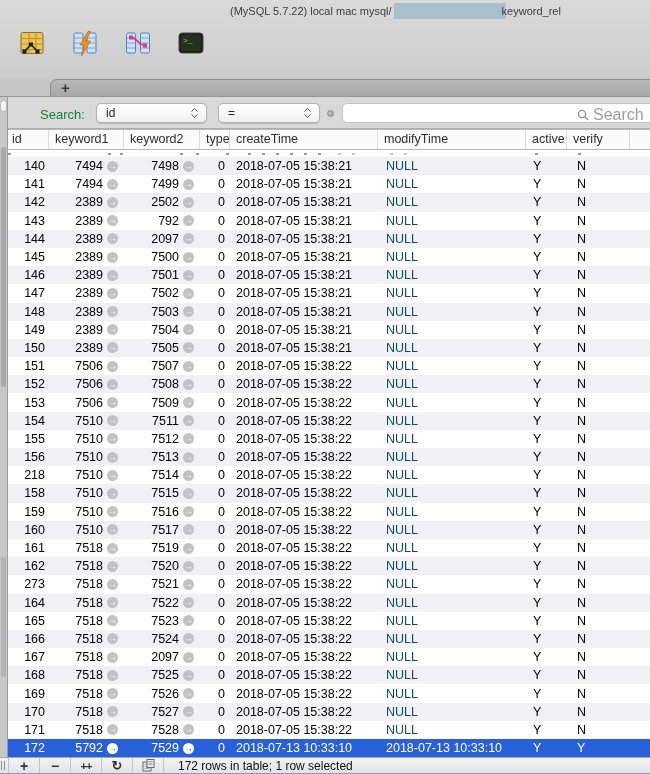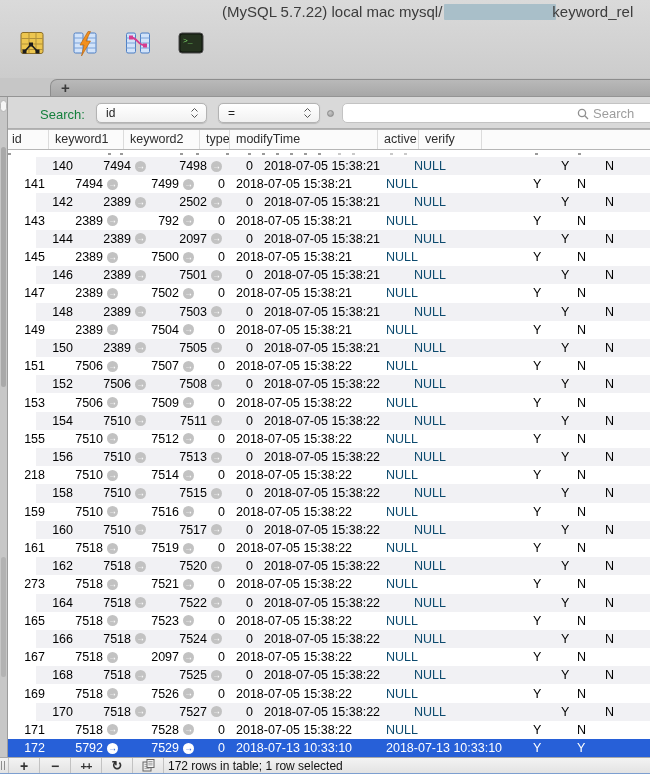--- a/index.html
+++ b/index.html
@@ -2,21 +2,21 @@
 <html><head>
 <meta charset="utf-8">
 <style>
   html,body{margin:0;padding:0;}
   body{width:650px;height:774px;font-family:"Liberation Sans",sans-serif;-webkit-font-smoothing:antialiased;}
   .window{position:relative;width:650px;height:774px;background:#fff;overflow:hidden;}
 
   
   .chrome{position:absolute;top:0;left:0;right:0;height:78px;background:linear-gradient(180deg,#dadada 0%,#d2d2d2 60%,#cccccc 100%);}
   .titlebar{position:absolute;top:0;left:0;right:0;height:22px;}
-  .title{position:absolute;top:3px;left:222px;font-size:15px;color:#3c3c3c;white-space:nowrap;display:flex;align-items:center;}
+  .title{position:absolute;top:3px;left:230px;font-size:11px;color:#3c3c3c;white-space:nowrap;display:flex;align-items:center;}
   .redact{display:inline-block;width:112px;height:16px;background:#a9bfc9;border-radius:1px;margin:0 0 0 2px;}
   .title .suffix{margin-left:-4px;}
 
   
   .toolbar{position:absolute;top:22px;left:10px;height:56px;display:flex;align-items:flex-start;gap:9px;}
   .titem{display:flex;flex-direction:column;align-items:center;padding-top:2px;}
   .ticon-wrap{width:42px;height:40px;display:flex;align-items:center;justify-content:center;border-radius:7px;}
   .titem.active .ticon-wrap{background:#bcbcbc;}
   .tlabel{font-size:11px;color:#2e2e2e;margin-top:13px;white-space:nowrap;}
 
@@ -29,21 +29,21 @@
   .filterbar{position:absolute;top:97px;left:0;right:0;height:32px;background:#d9d9d9;border-bottom:1px solid #aeaeae;box-sizing:border-box;}
   .flabel{position:absolute;left:40px;top:10px;font-size:13px;color:#15803d;}
   .popup{position:absolute;top:6px;height:20px;border:1px solid #b3b3b3;border-radius:5px;background:linear-gradient(180deg,#ffffff,#f1f1f1);box-sizing:border-box;display:flex;align-items:center;box-shadow:0 0.5px 1px rgba(0,0,0,.15);}
   .popup .pval{font-size:12px;color:#222;padding-left:9px;flex:1;}
   .chevrons{width:15px;display:flex;flex-direction:column;align-items:center;gap:2px;padding-right:4px;}
   .chevrons svg{display:block;}
   .popup1{left:96px;width:111px;}
   .popup2{left:218px;width:102px;}
   .dotbtn{position:absolute;left:327px;top:13px;width:7px;height:7px;border-radius:50%;background:radial-gradient(circle at 35% 30%,#c9c9c9,#979797);border:1px solid #8a8a8a;box-sizing:border-box;}
   .searchfield{position:absolute;left:342px;right:-8px;top:6px;height:20px;background:#fff;border:1px solid #c3c3c3;border-radius:5px;box-sizing:border-box;}
-  .search-ph{position:absolute;left:234px;top:2px;display:flex;align-items:center;gap:4px;color:#9d9d9d;font-size:13px;}
+  .search-ph{position:absolute;left:234px;top:2px;display:flex;align-items:center;gap:4px;color:#9d9d9d;font-size:16px;}
 
   
   .leftstrip{position:absolute;top:97px;left:0;width:8px;height:660px;background:#c7c7c7;border-right:1px solid #9c9c9c;box-sizing:border-box;}
   .strip-cap{position:absolute;top:3px;left:0px;width:7px;height:12px;background:#f5f5f5;border:1px solid #b5b5b5;border-radius:4px;box-sizing:border-box;}
   .strip-thumb{position:absolute;left:1px;width:5px;border-radius:3px;background:#a9a9a9;}
   .strip-thumb.t1{top:50px;height:240px;}
   .strip-thumb.t2{top:460px;height:120px;background:#b3b3b3;}
 
   
   .gridheader{position:absolute;top:129px;left:8px;right:0;height:21px;background:#fbfbfb;border-top:1px solid #b6b6b6;border-bottom:1px solid #b6b6b6;box-sizing:border-box;display:flex;font-size:12.5px;color:#2d2d2d;}
@@ -56,21 +56,21 @@
   .w-fill{flex:1;border-right:none;}
 
   
   .gridbody{position:absolute;top:150px;left:8px;right:0;height:607px;background:#fff;overflow:hidden;}
   .sliver{height:7px;position:relative;background:#fff;overflow:hidden;}
   .sliver-marks{position:absolute;top:3px;left:0;width:3px;height:2px;background:#9a9a9a;
     box-shadow:100px 0 #9a9a9a,112px 0 #9a9a9a,172px 0 #9a9a9a,188px 0 #9a9a9a,218px 0 #9a9a9a,
     240px 0 #9a9a9a,254px 0 #9a9a9a,268px 0 #9a9a9a,282px 0 #9a9a9a,296px 0 #9a9a9a,310px 0 #9a9a9a,
     330px 0 #c9c9c9,344px 0 #c9c9c9,382px 0 #c9c9c9,396px 0 #c9c9c9,527px 0 #9a9a9a,570px 0 #9a9a9a;}
   .trow{display:flex;height:18.2px;align-items:center;font-size:12.5px;color:#000;}
-  .trow.alt{background:#f1f1f4;margin-left:28px;}
+  .trow.alt{background:#f1f1f4;}
   .trow.sel{background:#2760d8;color:#fff;}
   .c{box-sizing:border-box;flex:none;white-space:nowrap;overflow:hidden;}
   .c-id{text-align:right;padding-right:4px;}
   .c-kw{display:flex;align-items:center;justify-content:flex-end;gap:4px;padding-right:6px;}
   .c-type{text-align:right;padding-right:5px;}
   .c-ct{padding-left:6px;}
   .c-mt{padding-left:8px;}
   .c-act{padding-left:7px;}
   .c-ver{padding-left:10px;}
   .nullv{color:#0c4a6e;}
@@ -80,21 +80,21 @@
   
   .statusbar{position:absolute;top:757px;left:0;right:0;height:17px;background:linear-gradient(180deg,#f3f3f3,#e3e3e3);border-top:1px solid #a9a9a9;border-bottom:1px solid #7d9fd0;box-sizing:border-box;display:flex;align-items:stretch;font-size:12px;color:#111;}
   .grip{width:8px;border-right:1px solid #c2c2c2;position:relative;}
   .grip:before,.grip:after{content:"";position:absolute;top:3px;bottom:3px;width:1px;background:#8f8f8f;}
   .grip:before{left:1px;} .grip:after{left:4px;}
   .sbtn{width:30px;border-right:1px solid #c2c2c2;display:flex;align-items:center;justify-content:center;color:#333;}
   .sbtn.plus{font-size:14px;font-weight:bold;}
   .sbtn.minus{font-size:14px;font-weight:bold;}
   .sbtn.dup{font-size:11px;font-weight:bold;letter-spacing:-1px;}
   .sbtn.refresh{font-size:13px;font-weight:bold;}
-  .statustext{margin-left:4px;align-self:center;}
+  .statustext{margin-left:14px;align-self:center;}
 </style>
 </head>
 <body>
 
 <div class="window">
 
   <div class="chrome">
     <div class="titlebar">
       <div class="title">
         <span>(MySQL 5.7.22) local mac mysql/</span>
@@ -209,20 +209,21 @@
     <span class="strip-cap"></span>
     <span class="strip-thumb t1"></span>
     <span class="strip-thumb t2"></span>
   </div>
 
   <div class="gridheader">
     <span class="hc h-id w-id">id</span>
     <span class="hc w-k1">keyword1</span>
     <span class="hc w-k2">keyword2</span>
     <span class="hc w-type">type</span>
+    <span class="hc w-ct">createTime</span>
     <span class="hc w-mt">modifyTime</span>
     <span class="hc w-act">active</span>
     <span class="hc w-ver">verify</span>
     <span class="hc w-fill"></span>
   </div>
 
   <div class="gridbody">
     <div class="sliver">
         <span class="sliver-marks"></span>
       </div>

